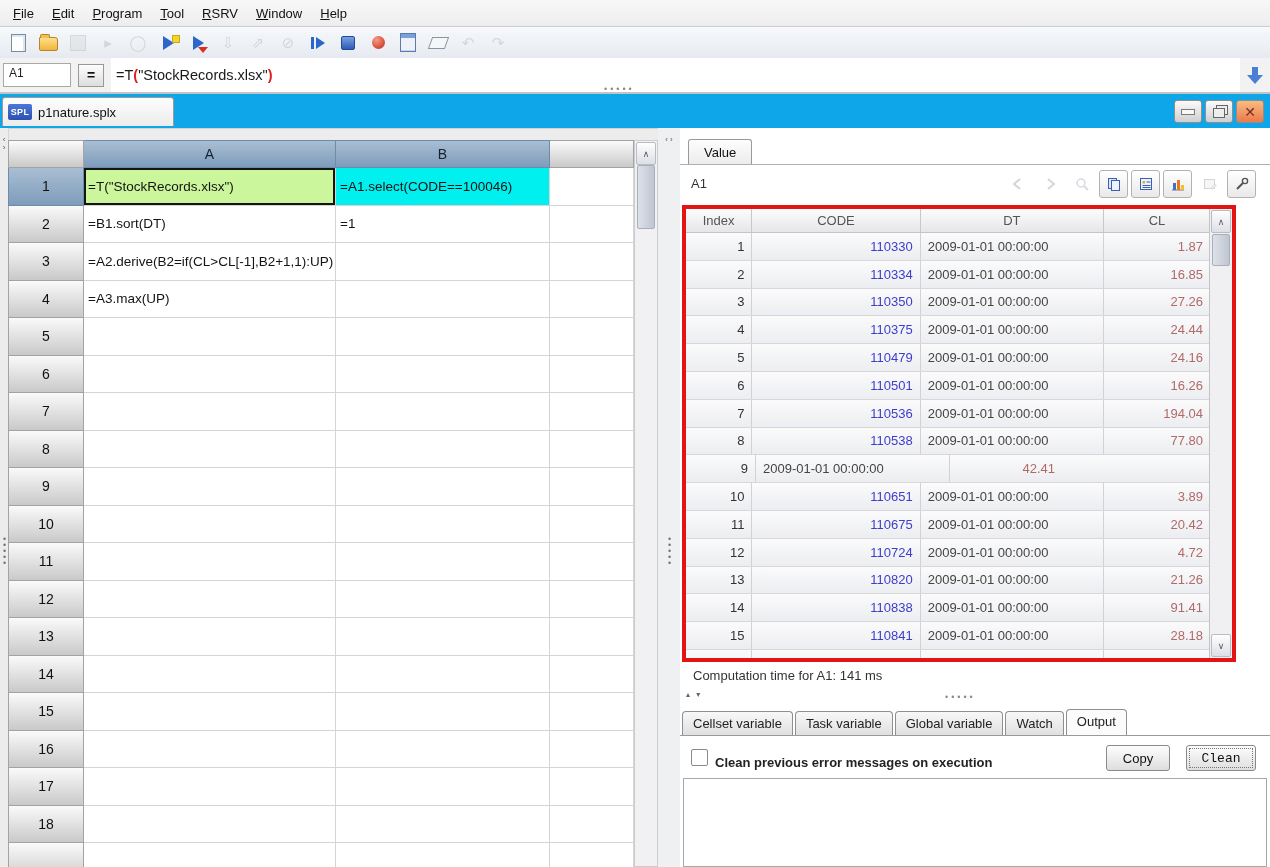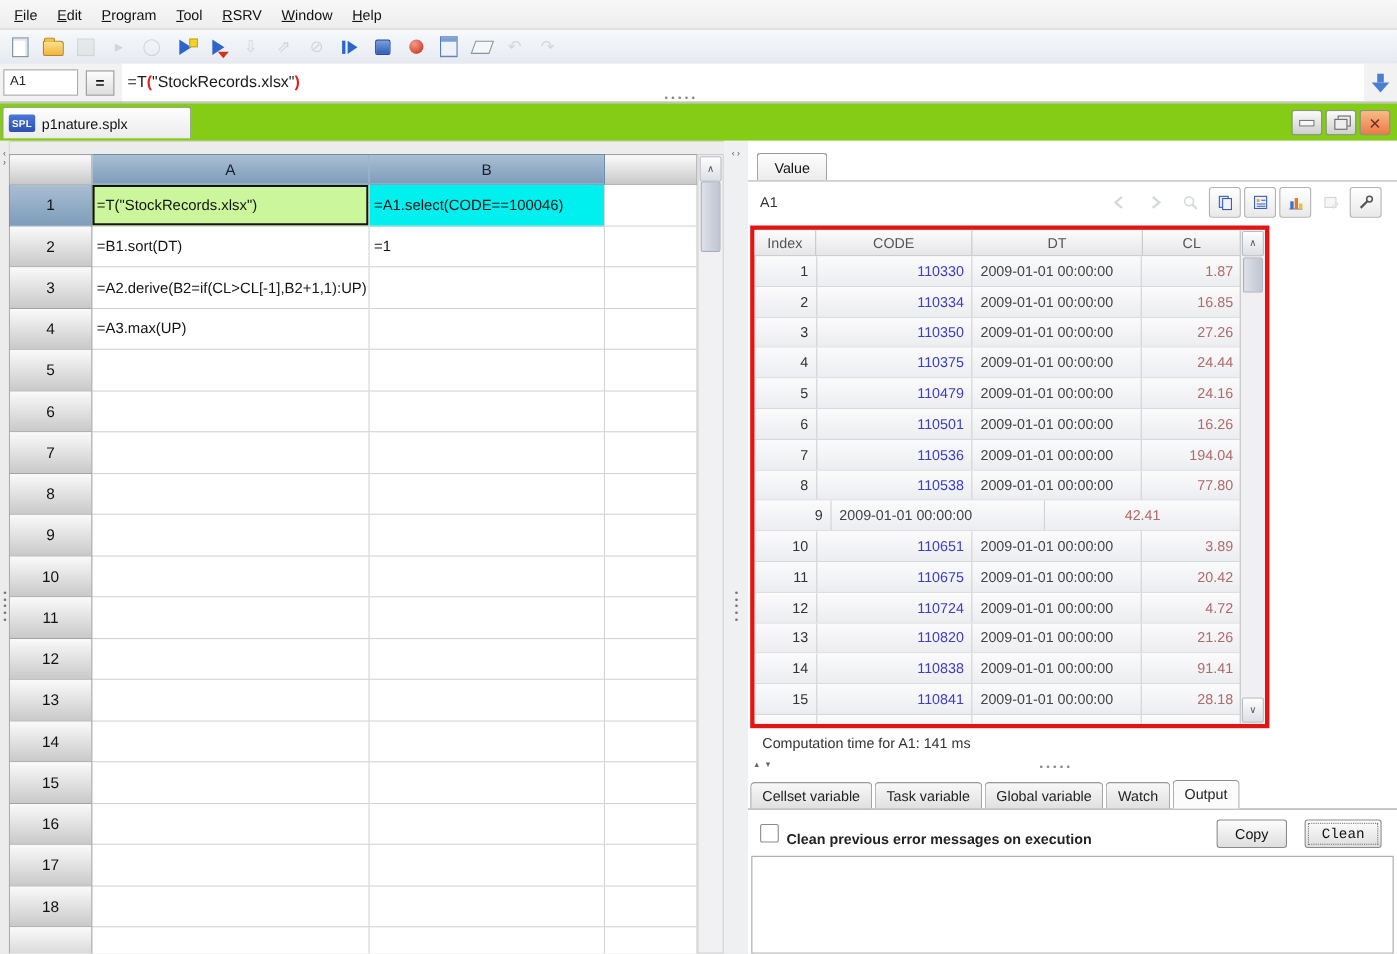--- a/index.html
+++ b/index.html
@@ -48,21 +48,21 @@
   .formula-input{flex:1;height:100%;background:#fff;display:flex;align-items:center;
     margin-left:7px;padding-left:5px;font-size:14.5px;color:#1a1a1a;}
   .paren{color:#e02020;font-weight:bold;}
   .fx-right{width:30px;height:100%;background:#f2f2f2;display:flex;align-items:center;justify-content:center;}
   .dl-arrow{display:flex;flex-direction:column;align-items:center;}
   .dl-arrow .stem{width:6px;height:8px;background:#4a7fd4;}
   .dl-arrow .head{width:0;height:0;border-left:8px solid transparent;border-right:8px solid transparent;border-top:9px solid #4a7fd4;}
   .dots-h{color:#8a8a8a;font-size:9px;letter-spacing:3px;}
   .top-dots{position:absolute;top:84px;left:604px;}
   
-  .tabstrip{position:absolute;top:94px;left:0;right:0;height:34px;background:#84cc16;}
+  .tabstrip{position:absolute;top:94px;left:0;right:0;height:34px;background:#0ea5e9;}
   .ed-tab{position:absolute;left:2px;top:3px;height:29px;width:172px;background:linear-gradient(#fdfdfd,#ececec);
     border:1px solid #9a9a9a;border-bottom:none;border-radius:3px 3px 0 0;display:flex;align-items:center;padding-left:5px;box-sizing:border-box;}
   .spl-icon{width:24px;height:16px;background:linear-gradient(#4a77d8,#2c50b0);color:#fff;font-weight:bold;
     font-size:9px;display:flex;align-items:center;justify-content:center;border-radius:2px;letter-spacing:.3px;}
   .ed-tab .lbl{margin-left:6px;font-size:13px;color:#111;}
   .win-ctrls{position:absolute;right:6px;top:6px;display:flex;}
   .win-btn{width:26px;height:21px;border:1px solid #8e8e8e;border-radius:3px;margin-left:3px;
     background:linear-gradient(#fbfbfb,#cfcfcf);display:flex;align-items:center;justify-content:center;}
   .win-btn.close{background:linear-gradient(#f7bc82,#ec7a4a);}
   .glyph-min{width:12px;height:4px;background:#f8f8f8;border:1px solid #7a7a7a;}
@@ -99,21 +99,21 @@
   .right{position:absolute;left:680px;top:128px;right:0;bottom:0;background:#ffffff;}
   .value-tab{position:absolute;left:8px;top:11px;height:25px;padding:0 15px;background:linear-gradient(#fdfdfd,#ececec);
     border:1px solid #9a9a9a;border-bottom:none;border-radius:3px 3px 0 0;display:flex;align-items:center;box-sizing:border-box;}
   .value-underline{position:absolute;left:0;right:0;top:36px;border-top:1px solid #b0b0b0;}
   .value-cell-label{position:absolute;left:11px;top:48px;color:#333;}
   .v-toolbar{position:absolute;right:14px;top:42px;display:flex;}
   .v-btn{width:27px;height:26px;margin-left:3px;display:flex;align-items:center;justify-content:center;
     border:1px solid #b2b2b2;border-radius:3px;background:linear-gradient(#ffffff,#e9e9e9);}
   .v-btn.dis{border-color:transparent;background:none;opacity:.5;}
   
-  .vtable{position:absolute;left:2px;top:77px;width:472px;height:457px;box-sizing:border-box;
+  .vtable{position:absolute;left:2px;top:77px;width:554px;height:457px;box-sizing:border-box;
     border:4px solid #e21414;background:#fff;}
   .vt-head{position:absolute;top:0;left:0;right:22px;height:24px;display:flex;
     background:linear-gradient(#fcfcfc,#e6e6e9);border-bottom:1px solid #c4c4c4;box-sizing:border-box;}
   .vt-head .c{box-sizing:border-box;border-right:1px solid #c8c8c8;color:#555;
     display:flex;align-items:center;justify-content:center;font-size:13px;}
   .vt-body{position:absolute;top:24px;left:0;right:22px;bottom:0;overflow:hidden;}
   .vt-row{height:27.8px;display:flex;background:linear-gradient(#fbfbfc,#ecedf0);border-bottom:1px solid #d8d8dc;box-sizing:border-box;}
   .vt-row .c{box-sizing:border-box;border-right:1px solid #d2d2d6;display:flex;align-items:center;font-size:13px;}
   .cw0{width:70px;}.cw1{width:178px;}.cw2{width:194px;}.cw3{width:112px;border-right:none!important;}
   .ar{justify-content:flex-end;padding-right:7px;}

